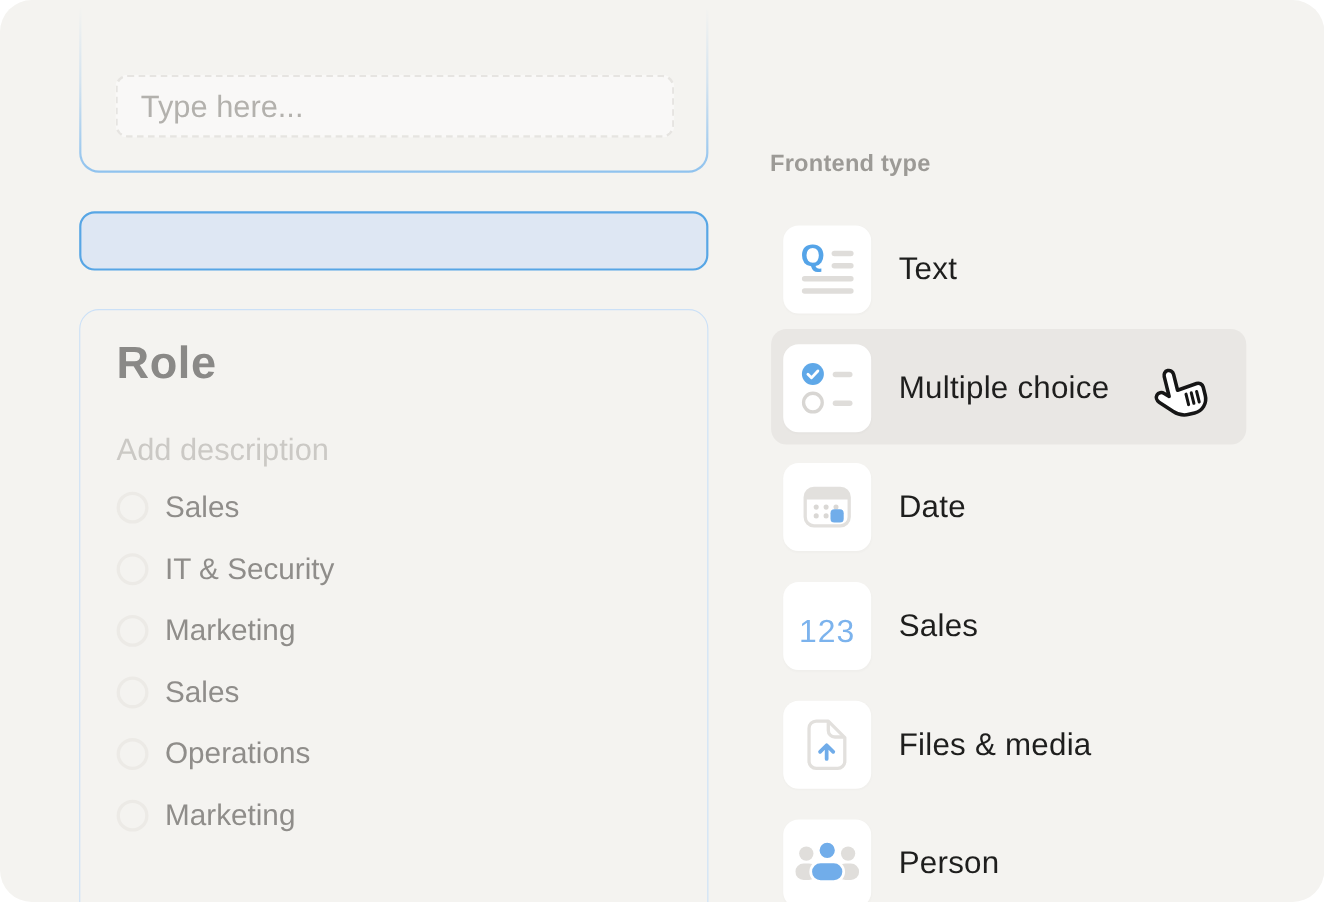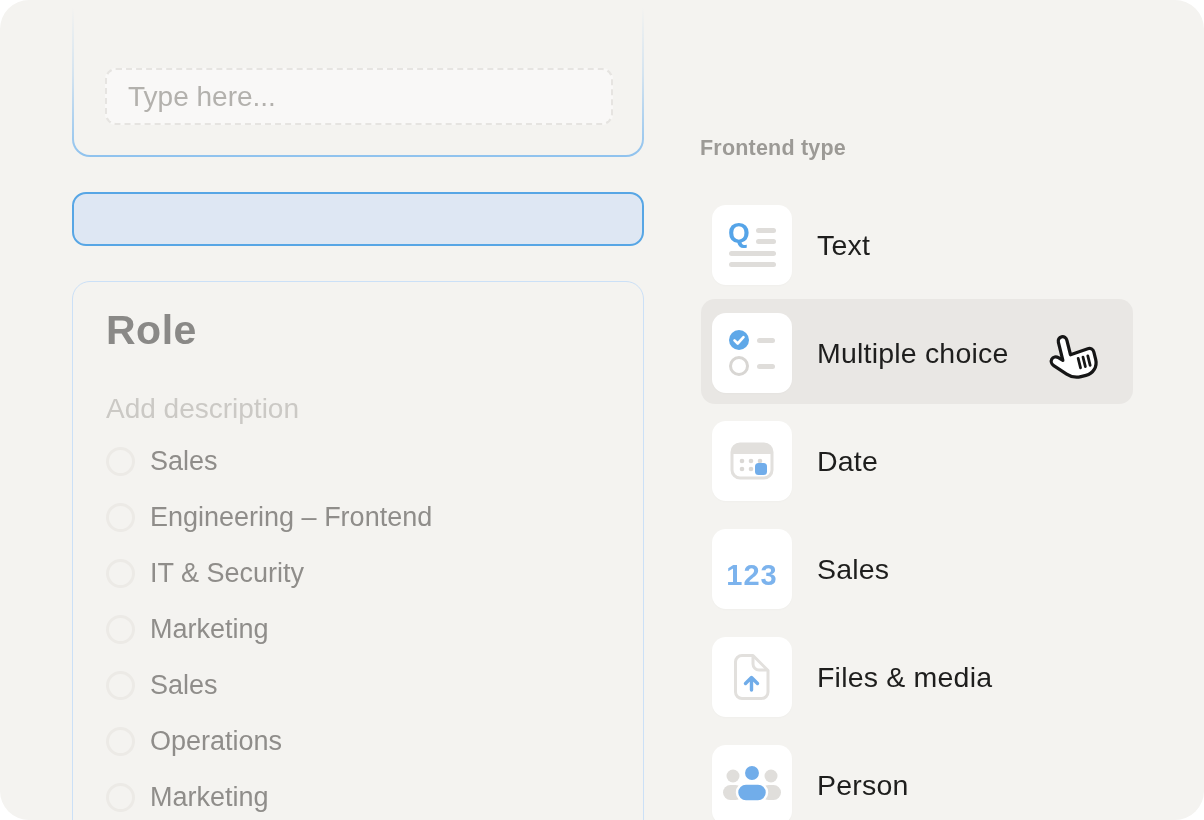--- a/index.html
+++ b/index.html
@@ -78,21 +78,21 @@
   .ic-text .l2{left:28px;right:0;top:16px;}
   .ic-text .l3{left:1px;right:0;top:28px;}
   .ic-text .l4{left:1px;right:0;top:39px;}
   
   .ic-mc{position:relative;width:46px;height:46px;}
   .ic-mc .c1{position:absolute;left:0;top:0;width:20px;height:20px;border-radius:50%;background:#5FA8E8;display:flex;align-items:center;justify-content:center;}
   .ic-mc .c2{position:absolute;left:0;top:26px;width:20px;height:20px;box-sizing:border-box;border:3px solid #D8D6D3;border-radius:50%;}
   .ic-mc .l1{left:28px;right:0;top:8px;}
   .ic-mc .l2{left:28px;right:0;top:34px;}
   
-  .ic-num{font-size:29px;font-weight:700;color:#7CB3ED;letter-spacing:1px;margin-top:12px;}
+  .ic-num{font-size:29px;font-weight:400;color:#7CB3ED;letter-spacing:1px;margin-top:12px;}
   
   .cursor{position:absolute;left:1045px;top:329px;width:56px;height:60px;pointer-events:none;}
 </style>
 </head>
 <body>
 
 <div id="stage">
 
   <div class="top-card">
     <div class="top-card-inner"></div>
@@ -101,24 +101,20 @@
 
   <div class="insert-block"></div>
 
   <div class="role-card">
     <div class="role-title">Role</div>
     <div class="role-desc">Add description</div>
     <div class="options">
       <div class="option-row">
         <span class="radio"></span>
         <span class="option-label">Sales</span>
-      </div>
-      <div class="option-row">
-        <span class="radio"></span>
-        <span class="option-label">Engineering – Frontend</span>
       </div>
       <div class="option-row">
         <span class="radio"></span>
         <span class="option-label">IT &amp; Security</span>
       </div>
       <div class="option-row">
         <span class="radio"></span>
         <span class="option-label">Marketing</span>
       </div>
       <div class="option-row">

